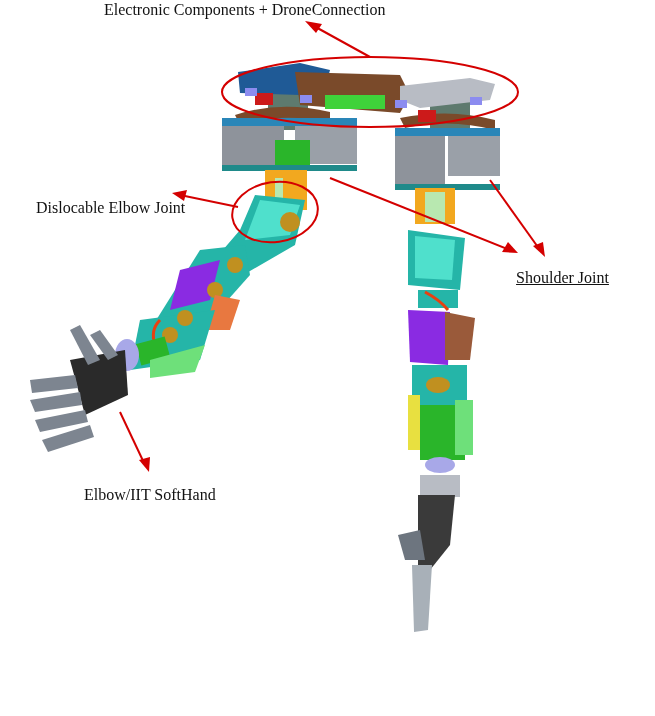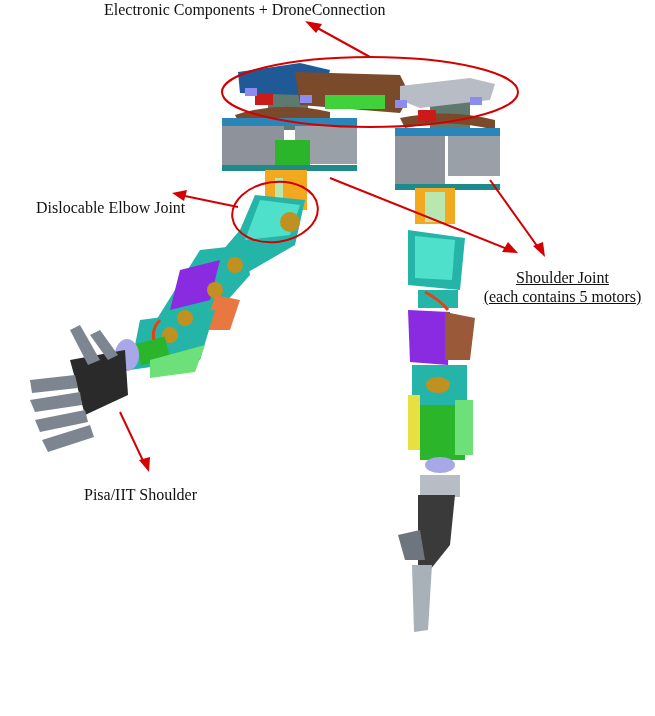--- a/index.html
+++ b/index.html
@@ -119,15 +119,14 @@
     <polygon points="518,253 502,252 508,242"></polygon>
     <polygon points="545,257 533,246 543,242"></polygon>
     <polygon points="149,472 139,460 150,457"></polygon>
   </g>
 </svg>
 
 <div class="label center" style="left:104px; top:0px;">Electronic Components + DroneConnection</div>
 <div class="label" style="left:36px; top:158px;margin-top:40px;">Dislocable Elbow Joint</div>
 <div class="label center" style="left:470px; top:268px; width:185px;text-decoration:underline;">
   <div>Shoulder Joint</div>
-  <div>(each contains 5 motors)</div>
 </div>
-<div class="label" style="left:84px; top:485px;">Pisa/IIT Shoulder</div>
+<div class="label" style="left:84px; top:485px;">Elbow/IIT SoftHand</div>
 
 </body></html>

